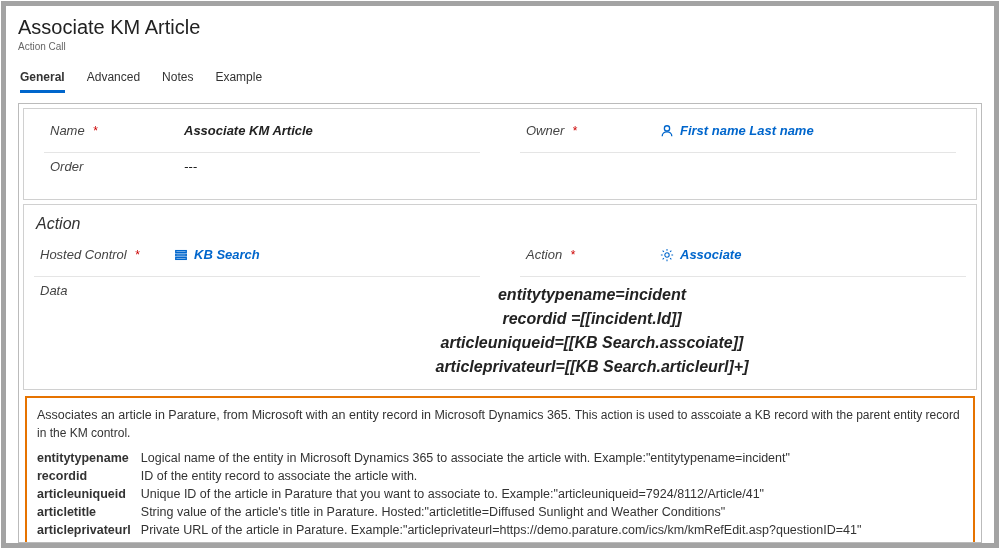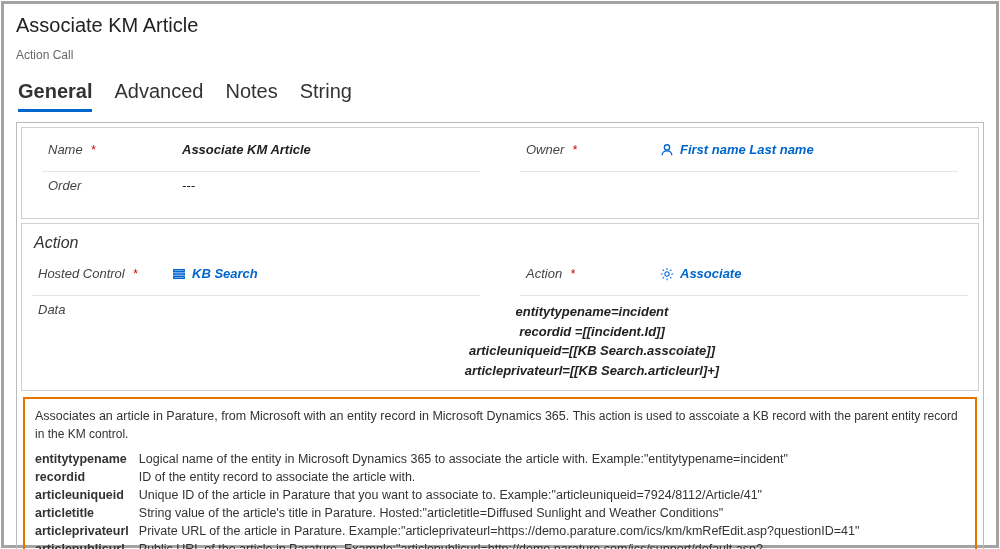--- a/index.html
+++ b/index.html
@@ -6,47 +6,47 @@
     body {
       font-family: "Segoe UI", Arial, sans-serif;
       font-size: 13px;
       color: #333;
       background: #fff;
       width: 1000px;
       height: 549px;
       overflow: hidden;
     }
     .outer {
-      border: 3px solid #a3a3a3;
+      border: 5px solid #a3a3a3;
       width: 998px;
       height: 547px;
       margin: 1px;
       position: relative;
     }
     .header {
       padding: 10px 12px 0 12px;
     }
     .title {
       font-size: 20px;
       font-weight: 400;
       color: #222;
     }
     .subtitle {
-      font-size: 12px;
+      font-size: 10px;
       color: #666;
-      margin-top: 11px;
+      margin-top: 2px;
     }
     .tabs {
       display: flex;
       gap: 22px;
       margin-top: 18px;
       padding-left: 2px;
     }
     .tab {
-      font-size: 20px;
+      font-size: 12px;
       color: #333;
       padding-bottom: 6px;
       cursor: pointer;
     }
     .tab.active {
       font-weight: 600;
       border-bottom: 3px solid #0066cc;
     }
     .canvas {
       margin: 10px 12px 0 12px;
@@ -105,21 +105,21 @@
       font-weight: 600;
       display: inline-flex;
       align-items: center;
       gap: 6px;
       cursor: pointer;
     }
     .lookup svg { width: 14px; height: 14px; }
     .data-lines {
       font-weight: 600;
       line-height: 1.5;
-      font-size: 13px;
+      font-size: 16px;
       margin-left: 44px;
     }
     .desc-box {
       border: 2px solid #e67300;
       margin: 6px 6px 2px 6px;
       padding: 8px 10px;
       font-size: 12.5px;
       line-height: 1.45;
     }
     .desc-intro { margin-bottom: 6px; }
@@ -134,21 +134,21 @@
 <body>
 
 <div class="outer">
   <div class="header">
     <div class="title">Associate KM Article</div>
     <div class="subtitle">Action Call</div>
     <div class="tabs">
       <div class="tab active">General</div>
       <div class="tab">Advanced</div>
       <div class="tab">Notes</div>
-      <div class="tab">String</div>
+      <div class="tab">Example</div>
     </div>
   </div>
 
   <div class="canvas">
 
     <div class="section">
       <div class="section-inner">
         <div class="fields">
           <div class="col">
             <div class="field-row">

